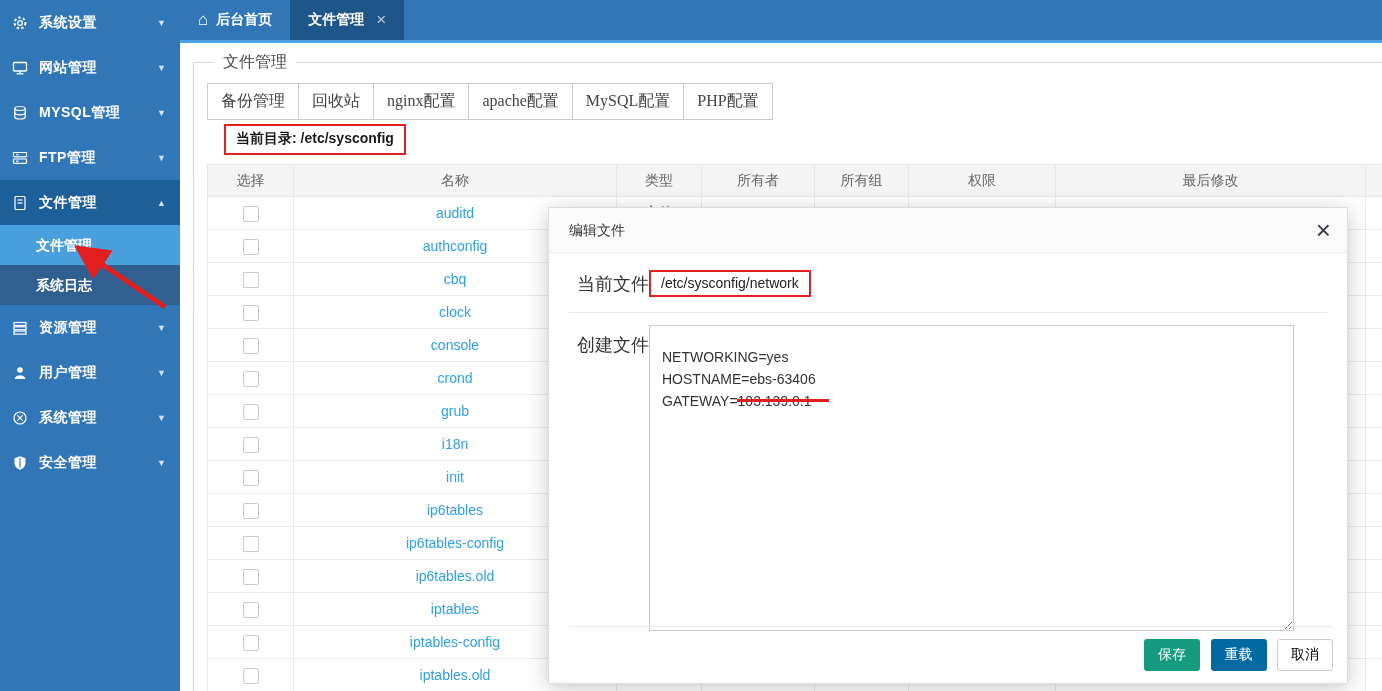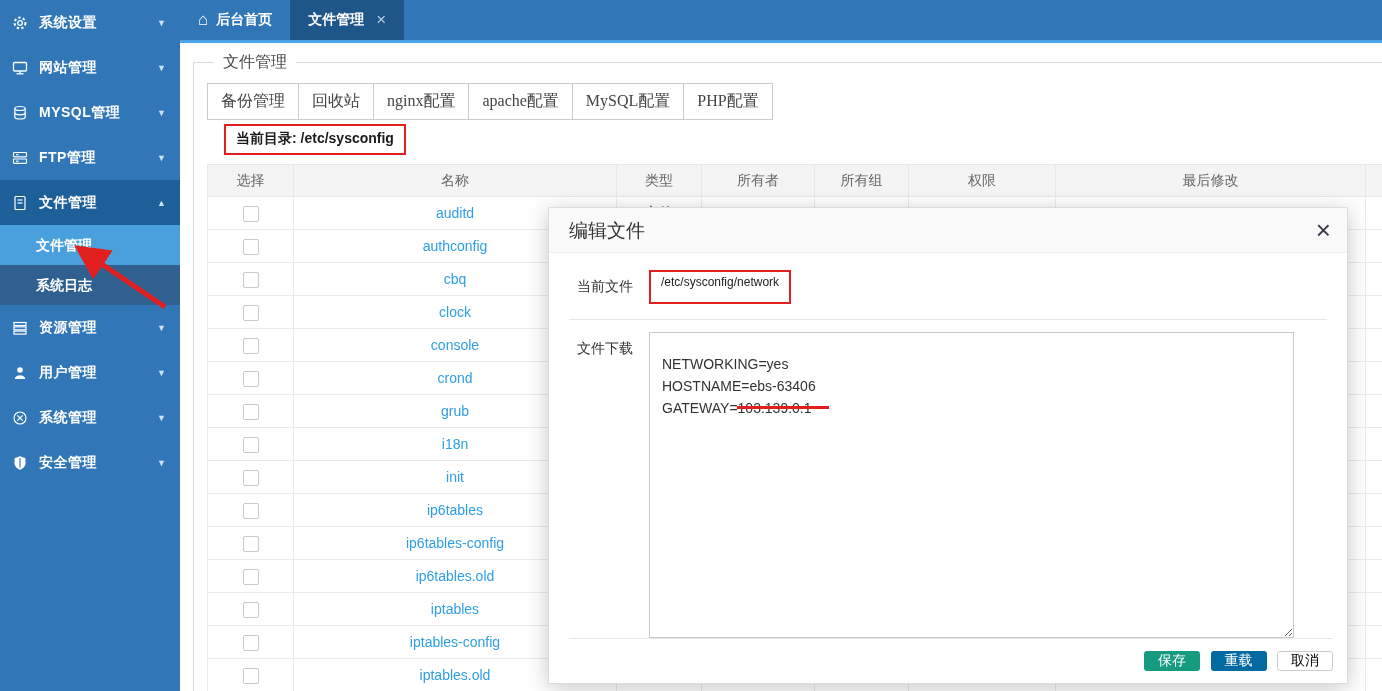--- a/index.html
+++ b/index.html
@@ -60,38 +60,38 @@
 
   
   .annot-svg { position:absolute; left:0; top:0; width:1382px; height:691px;
     pointer-events:none; z-index:40; }
 
   
   .modal { position:absolute; left:548px; top:207px; width:800px; height:477px;
     background:#fff; border:1px solid #ddd; border-radius:2px;
     box-shadow:0 4px 22px rgba(0,0,0,.22); z-index:100; }
   .modal-header { height:45px; line-height:45px; padding:0 20px;
-    border-bottom:1px solid #ededed; font-size:19px; color:#333; background:#fafafa; }
+    border-bottom:1px solid #ededed; font-size:14px; color:#333; background:#fafafa; }
   .modal-close { position:absolute; right:16px; top:6px; font-size:26px; font-weight:400;
     color:#3a3a4a; cursor:pointer; line-height:32px; }
   .m-row1 { margin:17px 0 0 28px; display:flex; align-items:center; }
-  .m-label { width:72px; font-size:14px; color:#333; flex:0 0 72px; }
-  .curfile-box { border:2px solid #e21f1f; padding:3px 10px 13px; font-size:12px; color:#222; }
+  .m-label { width:72px; font-size:18px; color:#333; flex:0 0 72px; }
+  .curfile-box { border:2px solid #e21f1f; padding:3px 10px 4px; font-size:14px; color:#222; }
   .m-divider { margin:15px 20px 0 20px; border-top:1px solid #e8e8e8; }
   .m-row2 { margin:12px 0 0 28px; display:flex; align-items:flex-start; }
   .ta-wrap { position:relative; }
   textarea.fcontent { width:645px; height:306px; border:1px solid #c9c9c9; resize:both;
     font-family:"Liberation Sans","DejaVu Sans",sans-serif; font-size:14px; line-height:22px;
     padding:20px 12px; color:#333; outline:none; }
   .red-underline { position:absolute; left:88px; top:74px; width:92px; height:3px;
     background:#e21f1f; pointer-events:none; }
   .modal-footer { position:absolute; left:20px; right:14px; bottom:12px;
     border-top:1px solid #e8e8e8; padding-top:12px; text-align:right; }
   .mbtn { display:inline-block; border:1px solid transparent; border-radius:3px;
-    font-size:14px; padding:0 13px; cursor:pointer; margin-left:6px;
+    font-size:14px; padding:6px 13px; cursor:pointer; margin-left:6px;
     font-family:"Liberation Sans","DejaVu Sans",sans-serif; }
   .mbtn.save { background:#169b80; color:#fff; }
   .mbtn.reload { background:#0369a1; color:#fff; }
   .mbtn.cancel { background:#fff; color:#000000; border-color:#ccc; }
 </style>
 </head>
 <body>
 
 <div id="viewport">
 
@@ -436,21 +436,21 @@
     <div class="modal-close">×</div>
 
     <div class="m-row1">
       <div class="m-label">当前文件</div>
       <div class="curfile-box">/etc/sysconfig/network</div>
     </div>
 
     <div class="m-divider"></div>
 
     <div class="m-row2">
-      <div class="m-label" style="padding-top:8px;">文件下载</div>
+      <div class="m-label" style="padding-top:8px;">创建文件</div>
       <div class="ta-wrap">
         <textarea class="fcontent" spellcheck="false" style="">NETWORKING=yes
 HOSTNAME=ebs-63406
 GATEWAY=103.139.0.1</textarea>
         <div class="red-underline"></div>
       </div>
     </div>
 
     <div class="modal-footer">
       <button class="mbtn save">保存</button>

